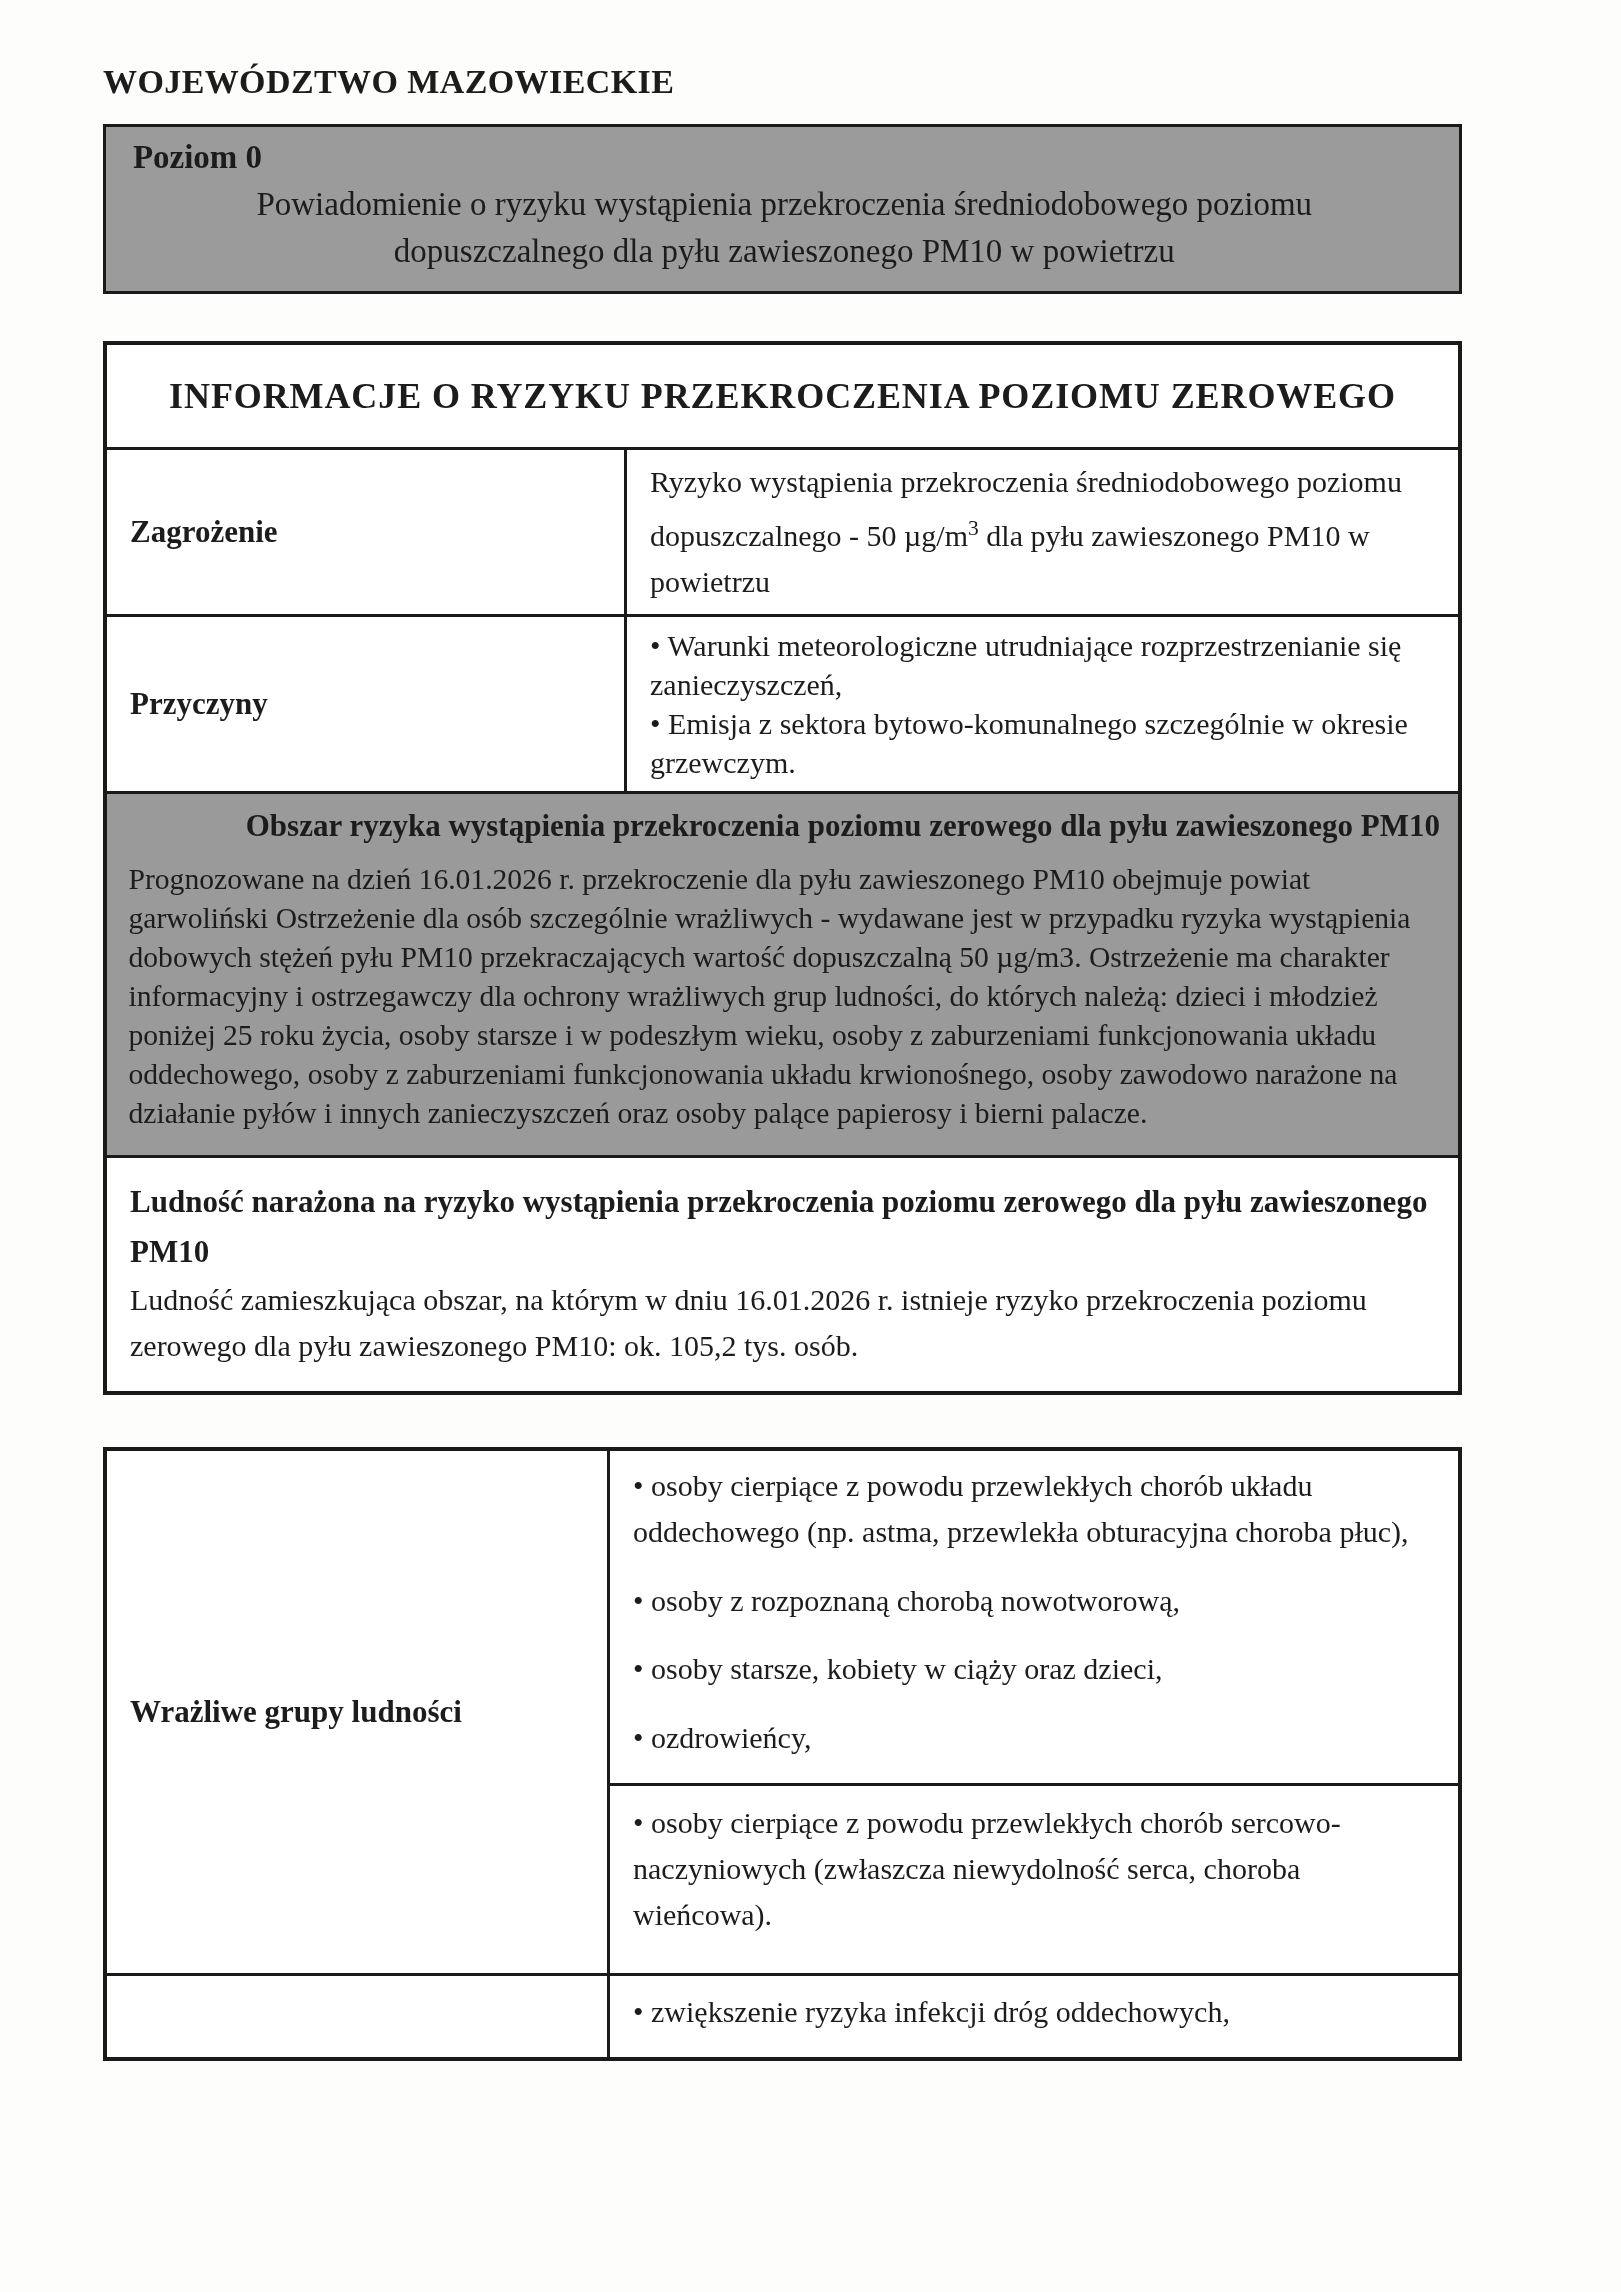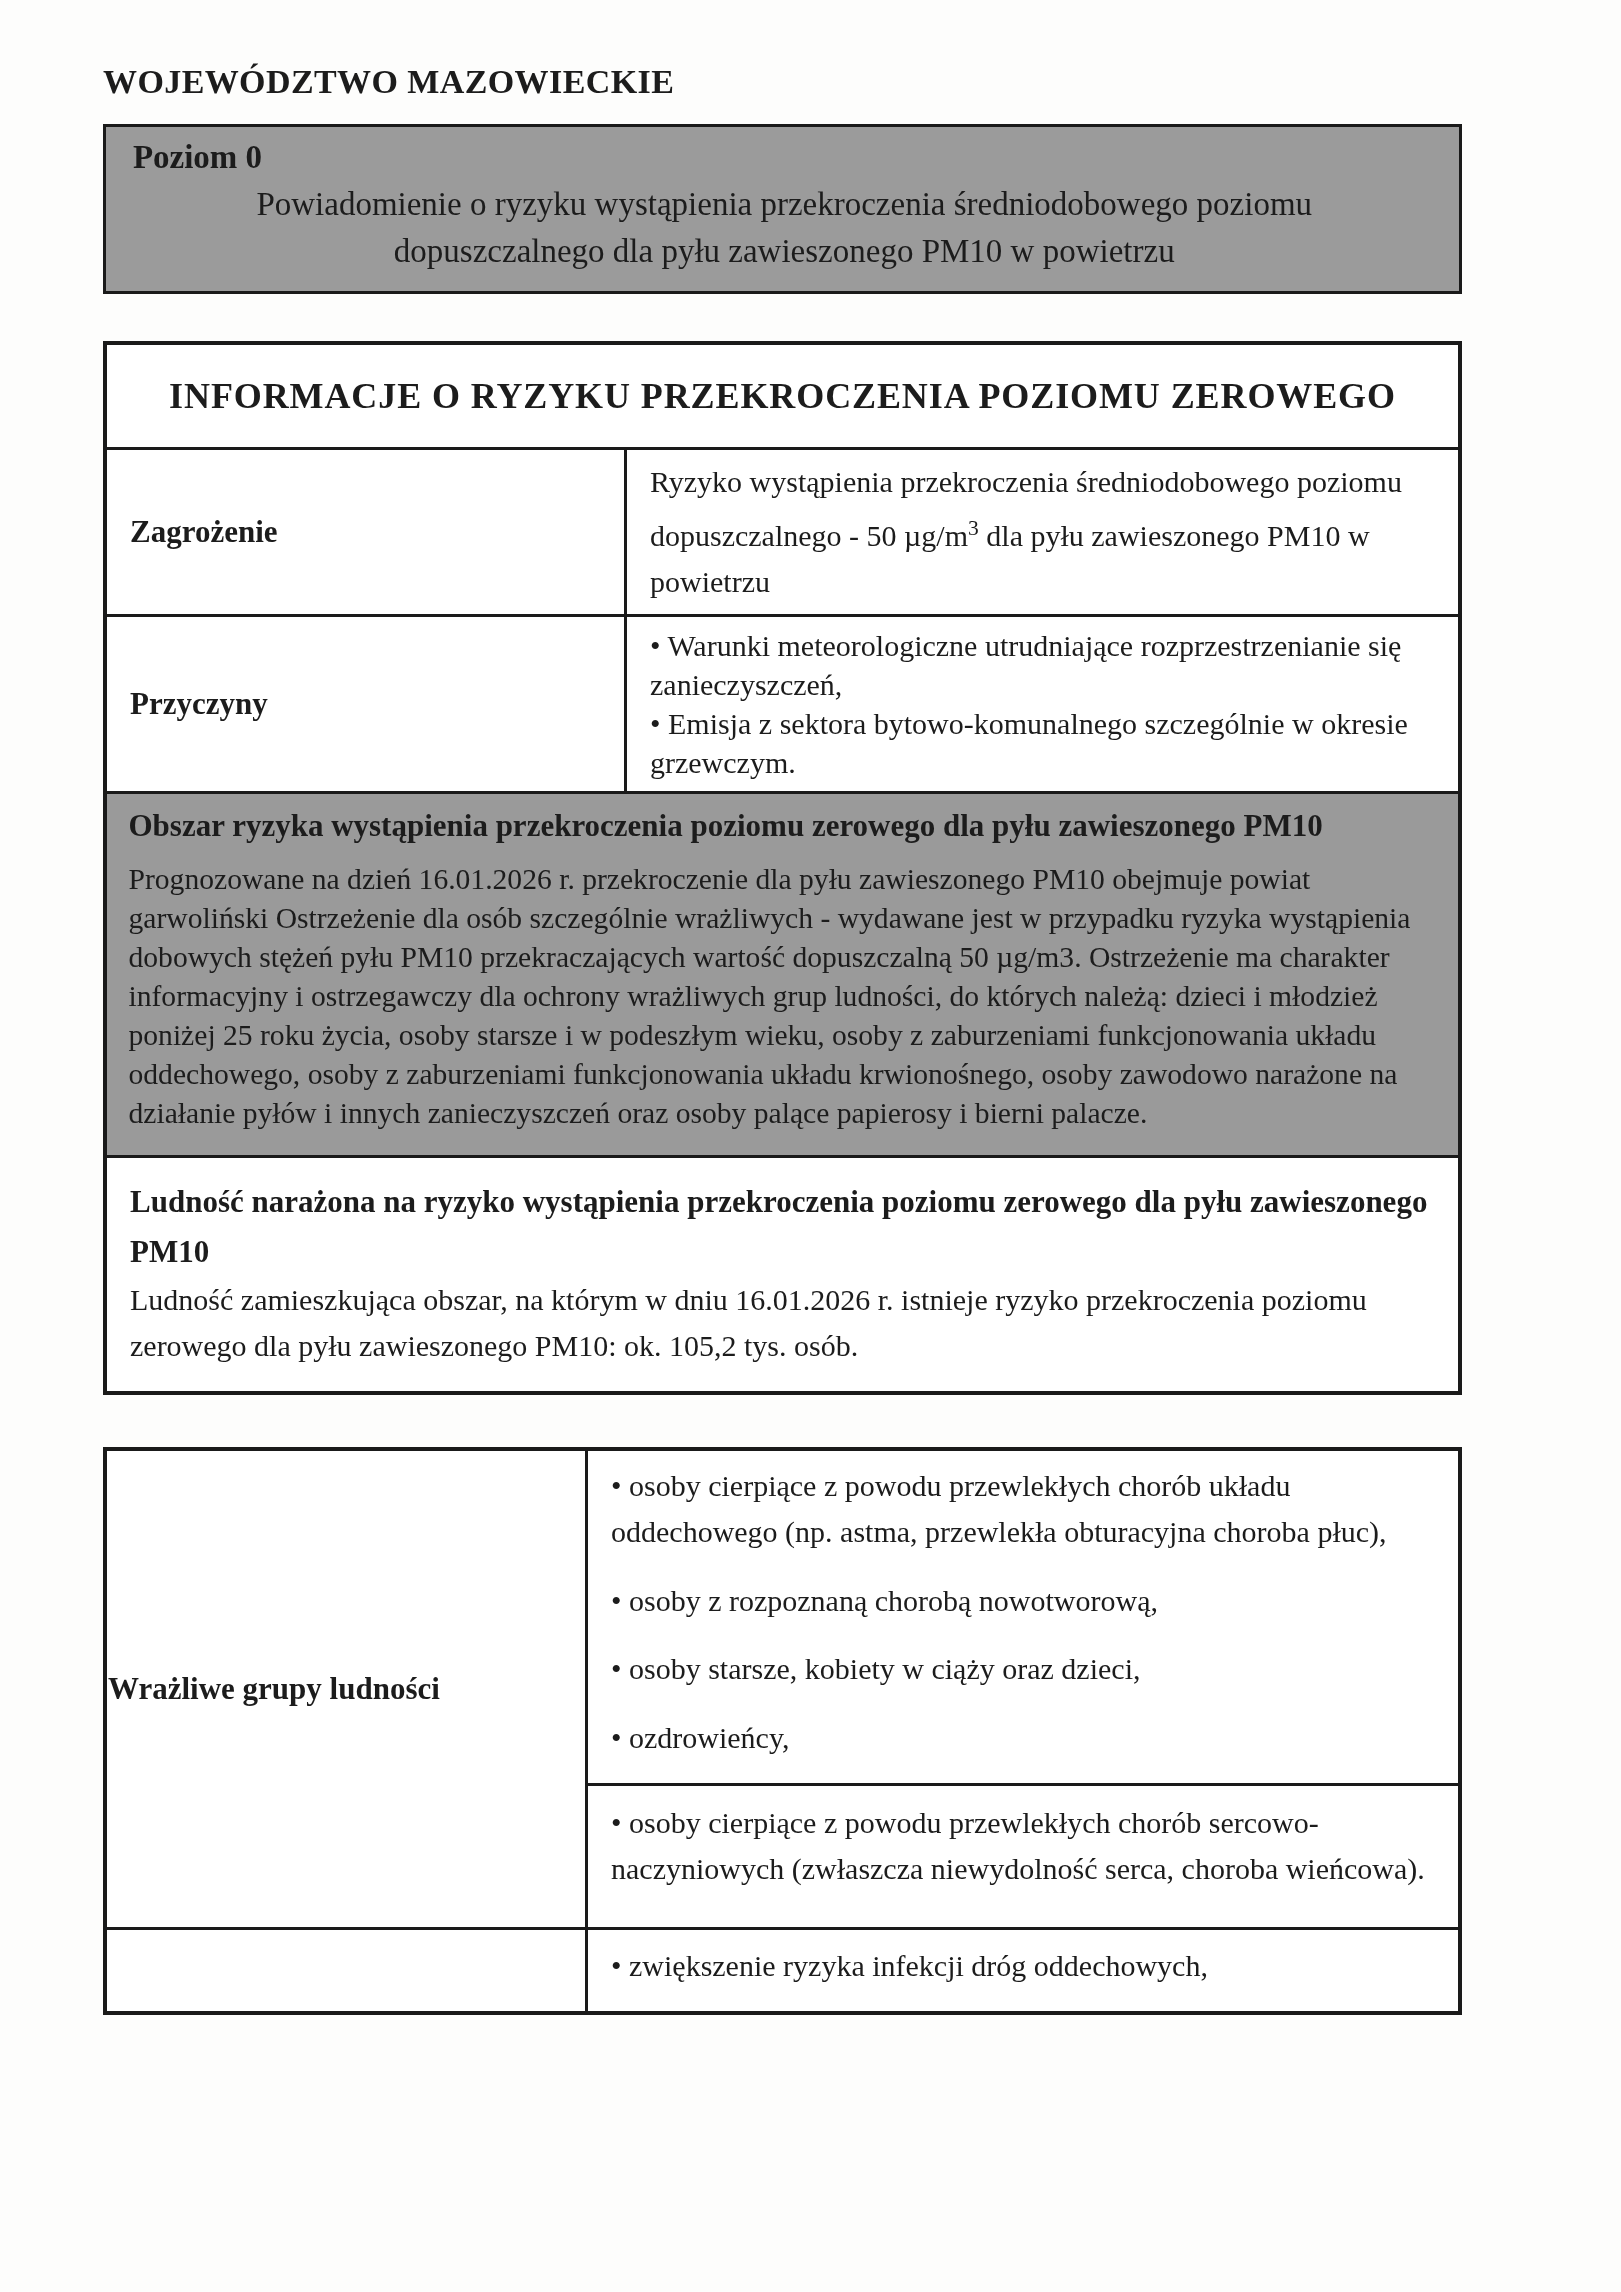--- a/index.html
+++ b/index.html
@@ -84,20 +84,21 @@
     padding: 9px 23px;
   }
   .cell-value sup { font-size: 21.5px; }
   .cell-value.tight { line-height: 39px; }
   
   .area-header {
     background: #9a9a9a;
     font-weight: bold;
     font-size: 31px;
     padding: 14.3px 18px 10.7px 21.5px;
+    text-align: right;
   }
   .area-text {
     background: #9a9a9a;
     font-size: 29.6px;
     line-height: 39px;
     padding: 5.4px 25px 21.5px 21.5px;
   }
   
   .population {
     border-top: 3.6px solid #1a1a1a;
@@ -118,20 +119,21 @@
     width: 100%;
     border-collapse: collapse;
   }
   .hz td { vertical-align: middle; }
   .hz-label {
     width: 476px;
     border-right: 3.6px solid #1a1a1a;
     border-bottom: 3.6px solid #1a1a1a;
     font-weight: bold;
     font-size: 31px;
+    padding-left: 23px;
   }
   .hz-a {
     padding: 12.5px 23px 0 23px;
     border-bottom: 3.6px solid #1a1a1a;
     vertical-align: top;
   }
   .hz-b {
     padding: 14.3px 23px 12.5px 23px;
     border-bottom: 3.6px solid #1a1a1a;
     vertical-align: top;

